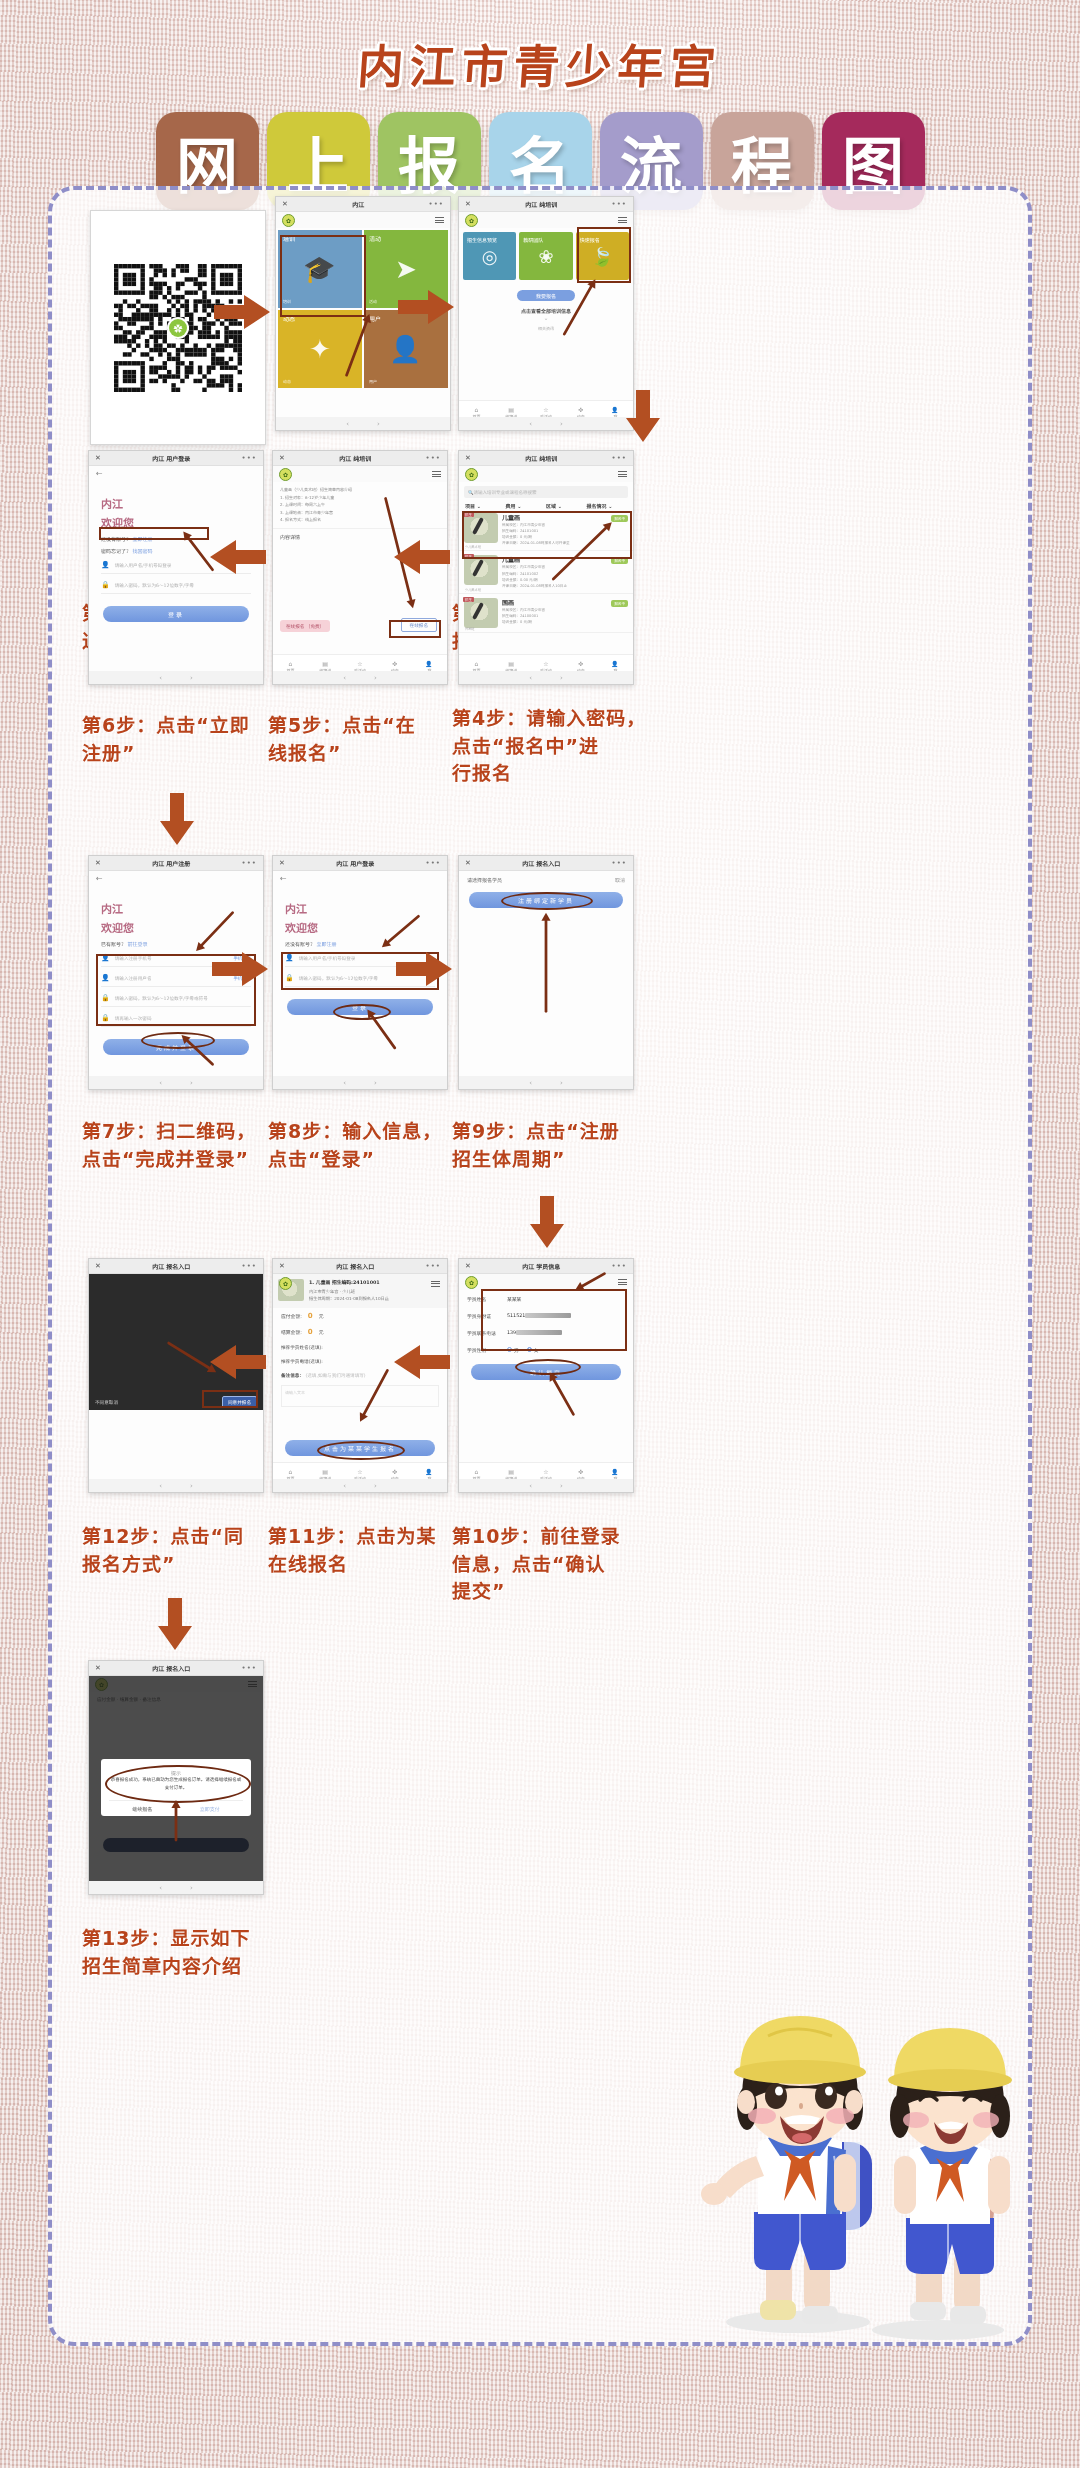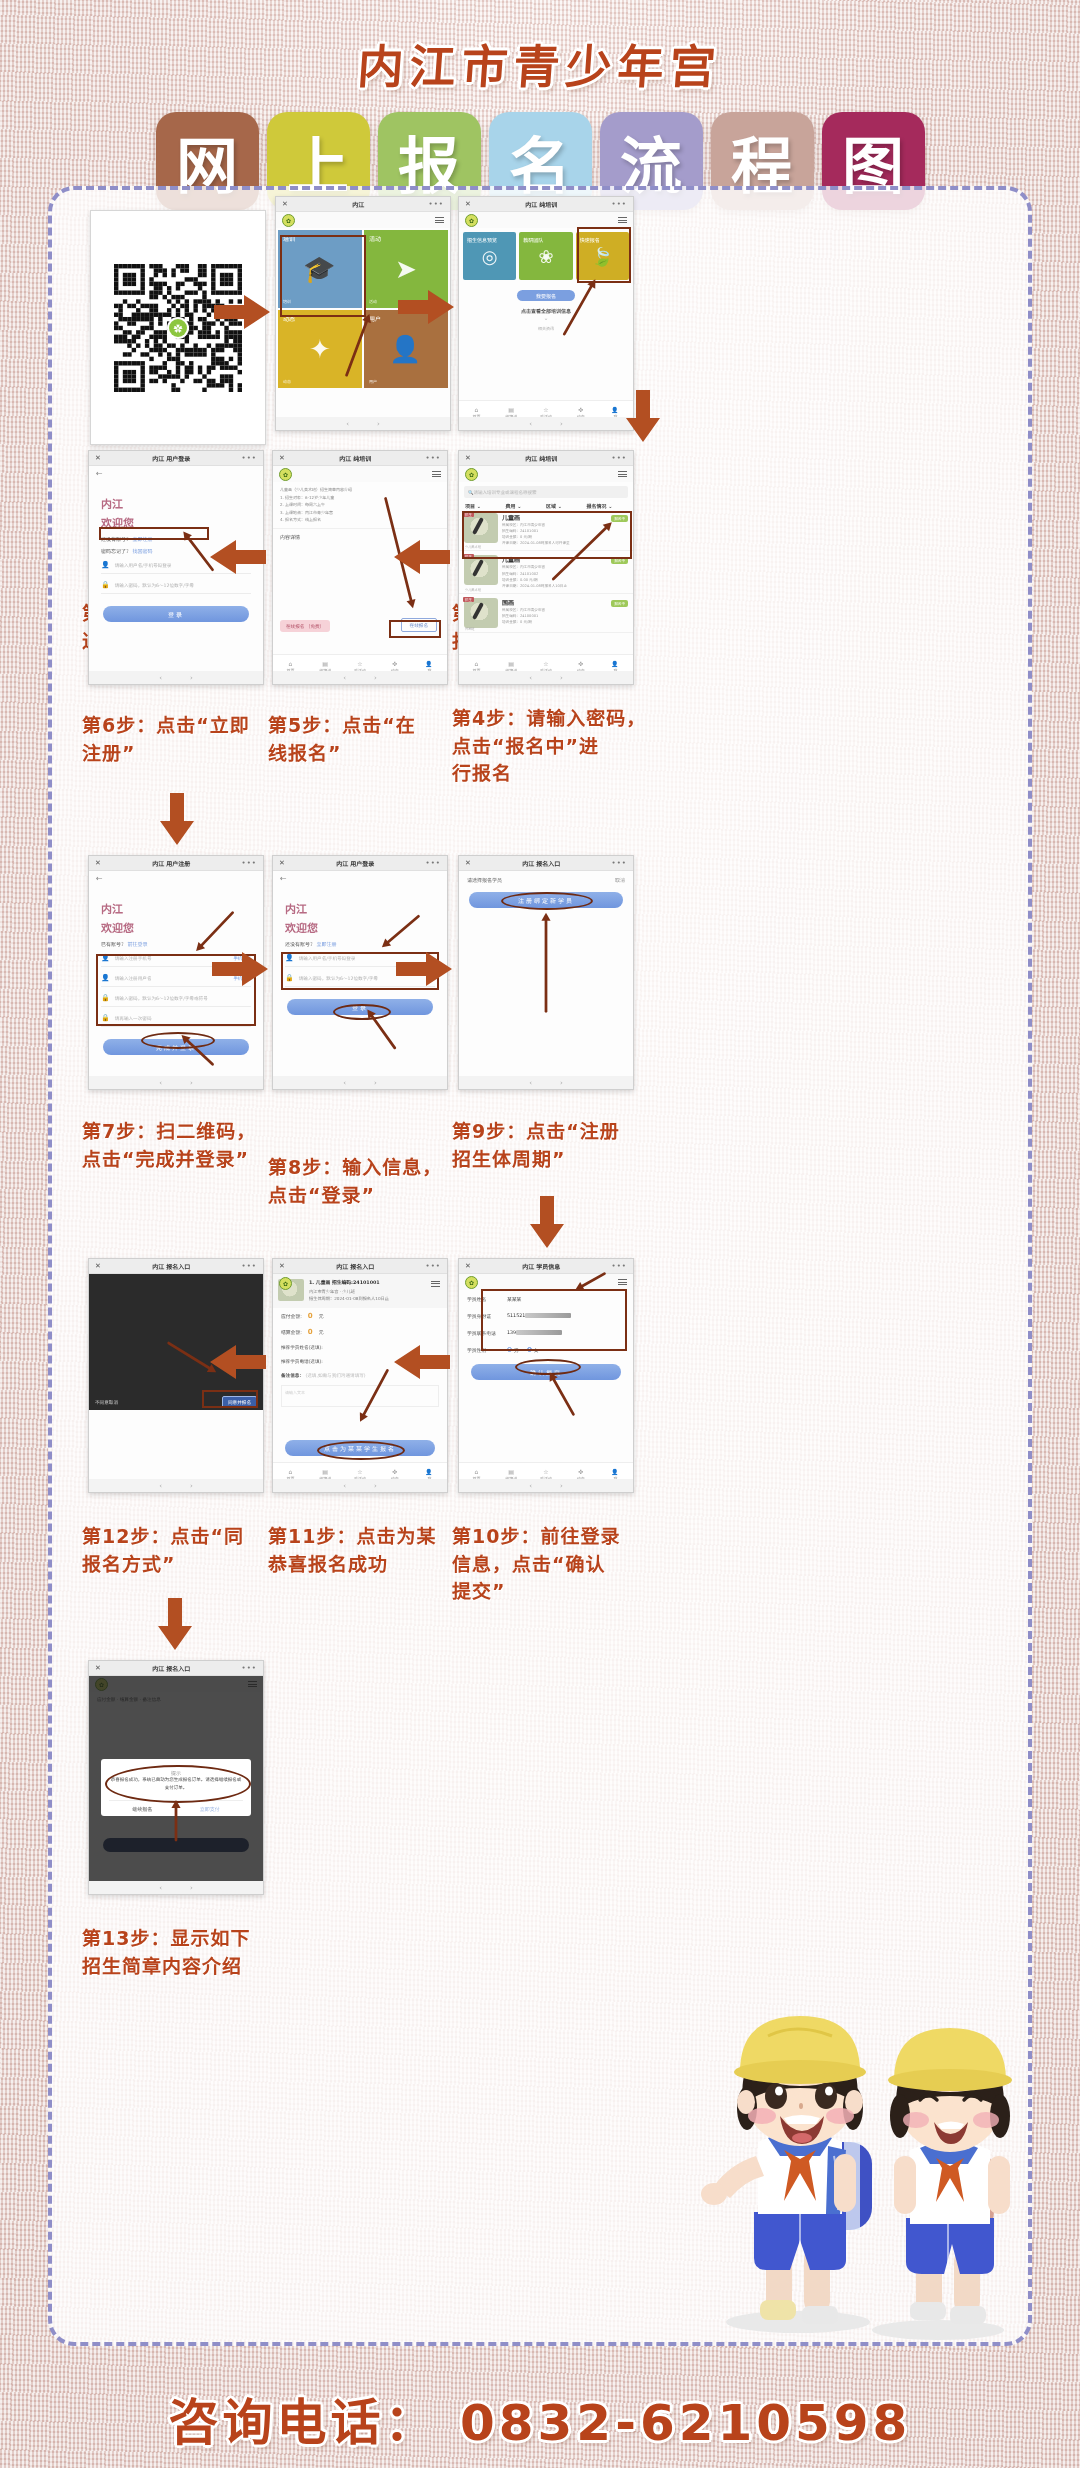--- a/index.html
+++ b/index.html
@@ -1176,21 +1176,21 @@
           <svg class="annot-arrow" style="position:absolute;left:0;top:0;width:100%;height:100%" viewBox="0 0 176 255" xmlns="http://www.w3.org/2000/svg">
     <line x1="126" y1="210" x2="101.23114374347186" y2="175.32360124086063" stroke="#7b2f14" stroke-width="3" stroke-linecap="round"></line>
     <polygon points="96,168 105.29981109950553,172.41741027226516 97.16247638743819,178.2297922094561" fill="#7b2f14"></polygon>
   </svg>
           <div class="ph-foot">
     <span>‹</span>
     <span>›</span>
   </div>
         </div>
       </div>
-      <div class="cap" style="left: 268px; top: 1118px; margin-top: 36px;">第8步：输入信息，
+      <div class="cap" style="left: 268px; top: 1118px;">第8步：输入信息，
 点击“登录”</div>
       <div class="step" style="left: 458px; top: 855px;">
         <div class="phone">
           <div class="ph-bar">
     <span class="x">✕</span>
     <span class="ttl">内江 报名入口</span>
     <span class="dots">•••</span>
   </div>
           <div class="entry-row">
       <span>请选择报名学员</span>
@@ -1322,21 +1322,21 @@
             <span><b>✜</b>动态</span>
             <span><b>👤</b>我</span>
           </div>
           <div class="ph-foot">
     <span>‹</span>
     <span>›</span>
   </div>
         </div>
       </div>
       <div class="cap" style="left: 268px; top: 1523px;">第11步：点击为某
-恭喜报名成功</div>
+在线报名</div>
       <div class="step" style="left: 88px; top: 1258px;">
         <div class="phone">
           <div class="ph-bar">
     <span class="x">✕</span>
     <span class="ttl">内江 报名入口</span>
     <span class="dots">•••</span>
   </div>
           <div class="dark-area">
       <div class="dark-bot">
         <span class="gray-btn">不同意取消</span>
@@ -1556,17 +1556,14 @@
 
         <ellipse cx="153" cy="156" rx="2" ry="3" fill="#d8a98e"></ellipse>
 
         <path d="M132 166q22 30 44 0q-4 28-22 28t-22-28z" fill="#8c3a33"></path>
         <path d="M136 168q17-6 36 0l-4 6h-28z" fill="#ffffff"></path>
         <ellipse cx="154" cy="188" rx="10" ry="5" fill="#d4696a"></ellipse>
       </g>
     </svg>
   </div>
 
-  <div class="footer">
-    <div class="phone-line">咨询电话： 0832-6210598</div>
-  </div>
 
 </div>
 
 </body></html>

